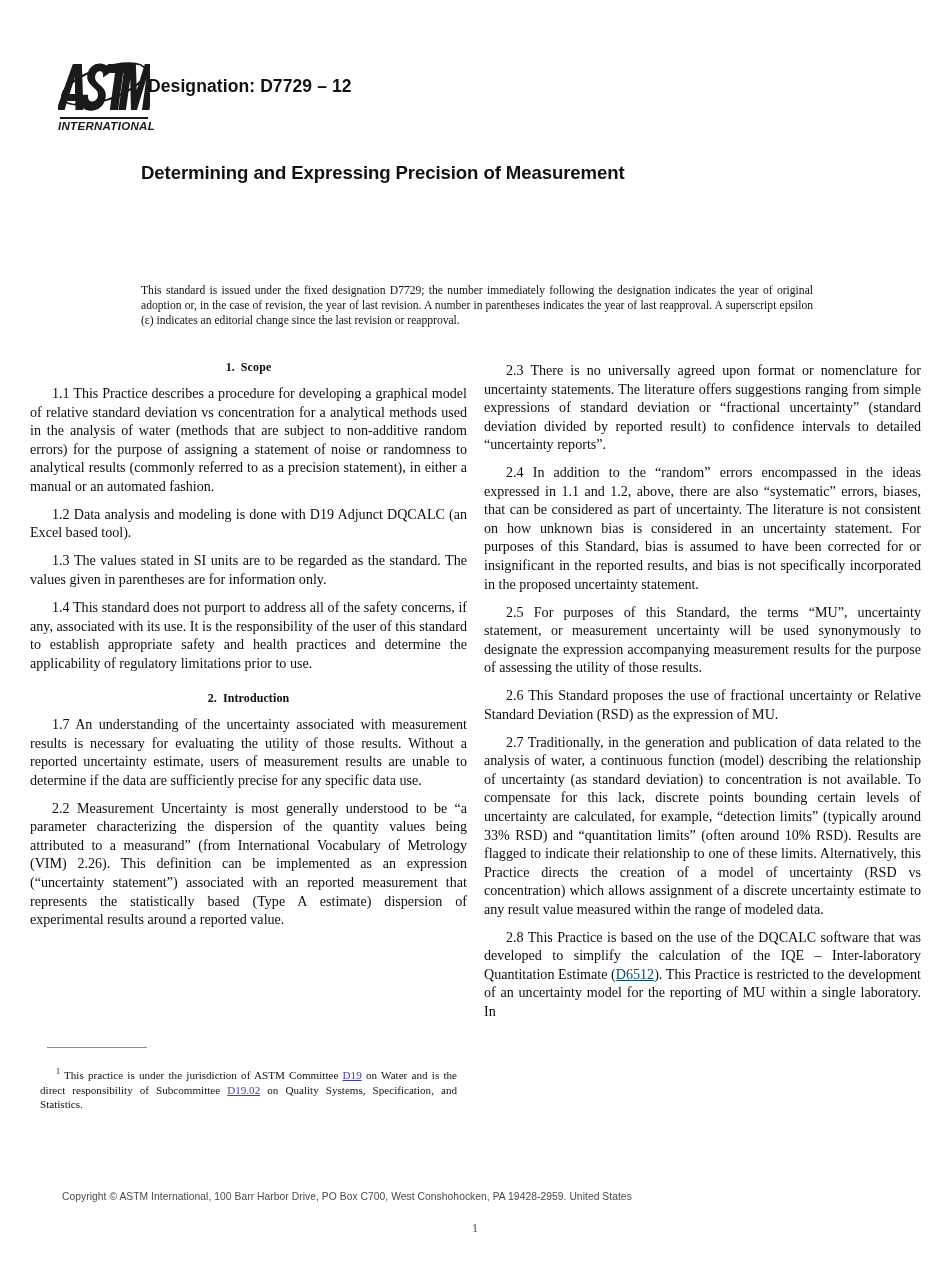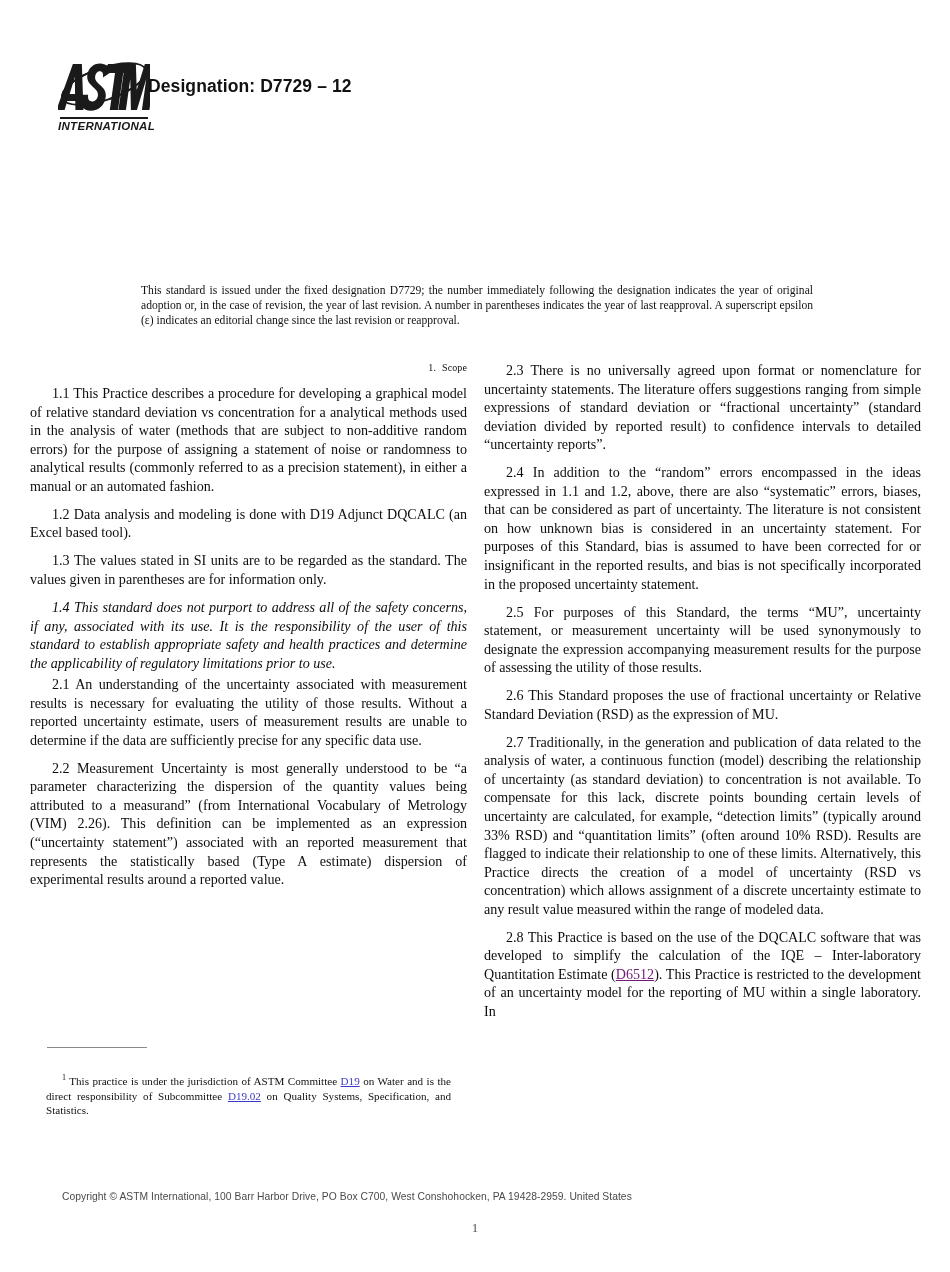--- a/index.html
+++ b/index.html
@@ -116,40 +116,40 @@
     width: 437px;
     font-size: 14.1px;
     line-height: 18.55px;
     text-align: justify;
     color: #0d0d0d;
   }
   .col-left  { left: 30px; }
   .col-right { left: 484px; }
 
   h2.sec {
-    font-size: 10px;
-    font-weight: normal;
+    font-size: 12px;
+    font-weight: bold;
     margin: 0 0 4px 0;
     line-height: 19px;
-    text-align: right;
+    text-align: center;
     text-indent: 0;
     letter-spacing: 0.1px;
   }
   h2.sec .num { margin-right: 6px; }
   h2.sec.spaced { margin-top: 17px; }
 
   p.para {
     margin: 0 0 0 0;
     padding-top: 9.5px;
     text-indent: 22px;
     text-align: justify;
     hyphens: none;
   }
   p.para.first { padding-top: 3px; }
-  p.italic { font-style: italic; }
+  p.italic { }
 
   .lbl { white-space: nowrap; }
 
   
   .footnote-rule {
     position: absolute;
     left: 47px;
     top: 1047px;
     width: 100px;
     height: 1px;
@@ -158,24 +158,24 @@
   .footnote {
     position: absolute;
     left: 30px;
     top: 1058px;
     width: 437px;
     font-size: 11.1px;
     line-height: 14.6px;
     text-align: justify;
     color: #111111;
   }
-  .footnote p { margin: 16px; text-indent: 16px; }
+  .footnote p { margin: 10px; text-indent: 16px; }
   .footnote sup { font-size: 8px; vertical-align: super; line-height: 0; }
   .lnk-blue { color: #3a3ac4; }
-  .lnk-red  { color: #701a75; }
+  .lnk-red  { color: #0c4a6e; }
 
   
   .footer-copyright {
     position: absolute;
     left: 62px;
     top: 1191px;
     font-family: "Liberation Sans", sans-serif;
     font-size: 10.3px;
     color: #4a4a4a;
     letter-spacing: 0.05px;
@@ -221,20 +221,21 @@
         </g>
       </svg>
       <div class="logo-rule"></div>
       <div class="logo-international">INTERNATIONAL</div>
     </div>
 
     <div class="designation">Designation: D7729 – 12</div>
   </div>
 
   <div class="title-block">
+    <div>Determining and Expressing Precision of Measurement</div>
   </div>
 
   <div class="preamble">This standard is issued under the fixed designation D7729; the number immediately following the designation indicates the year of original adoption or, in the case of revision, the year of last revision. A number in parentheses indicates the year of last reapproval. A superscript epsilon (ε) indicates an editorial change since the last revision or reapproval.</div>
 
   <div class="col col-left">
 
     <h2 class="sec">
       <span class="num">1.</span><span>Scope</span>
     </h2>
 
@@ -251,23 +252,26 @@
     <p class="para">
       <span class="lbl">1.3</span>
       <span>The values stated in SI units are to be regarded as the standard. The values given in parentheses are for information only.</span>
     </p>
 
     <p class="para italic">
       <span class="lbl">1.4</span>
       <span>This standard does not purport to address all of the safety concerns, if any, associated with its use. It is the responsibility of the user of this standard to establish appropriate safety and health practices and determine the applicability of regulatory limitations prior to use.</span>
     </p>
 
+    <h2 class="sec spaced">
+      <span class="num">2.</span><span>Introduction</span>
+    </h2>
 
     <p class="para first">
-      <span class="lbl">2.1</span>
+      <span class="lbl">1.7</span>
       <span>An understanding of the uncertainty associated with measurement results is necessary for evaluating the utility of those results. Without a reported uncertainty estimate, users of measurement results are unable to determine if the data are sufficiently precise for any specific data use.</span>
     </p>
 
     <p class="para">
       <span class="lbl">2.2</span>
       <span>Measurement Uncertainty is most generally understood to be “a parameter characterizing the dispersion of the quantity values being attributed to a measurand” (from International Vocabulary of Metrology (VIM) 2.26). This definition can be implemented as an expression (“uncertainty statement”) associated with an reported measurement that represents the statistically based (Type A estimate) dispersion of experimental results around a reported value.</span>
     </p>
   </div>
 
   <div class="col col-right">

